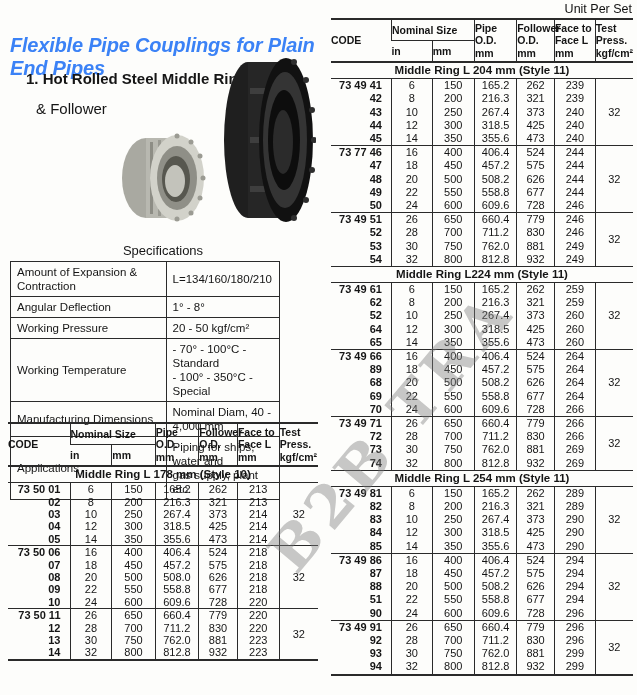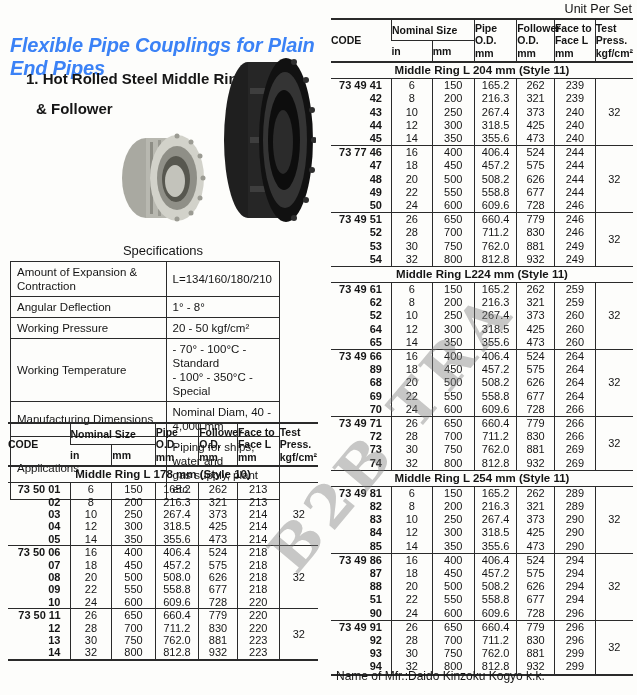--- a/index.html
+++ b/index.html
@@ -9,21 +9,21 @@
     background:#fdfdfb; color:#151515; overflow:hidden;
     font-family:"Liberation Sans", sans-serif;
   }
   
   .main-title {
     position:absolute; left:10px; top:34px; width:316px;
     font-size:20px; font-weight:bold; font-style:italic; letter-spacing:-0.2px;
     color:#3b82f6;
   }
   .subtitle-1 { position:absolute; left:26px; top:70px; font-size:15px; font-weight:bold; }
-  .subtitle-2 { position:absolute; left:36px; top:100px; font-size:15px; font-weight:bold; }
+  .subtitle-2 { position:absolute; left:36px; top:100px; font-size:15px; font-weight:normal; }
   .photo-small { position:absolute; left:116px; top:126px; }
   .photo-large { position:absolute; left:222px; top:54px; }
   .specs-title { position:absolute; left:10px; top:243px; width:306px; text-align:center; font-size:13px; }
   .specs-table {
     position:absolute; left:10px; top:261px; width:270px;
     border-collapse:collapse; table-layout:fixed; font-size:11.5px;
   }
   .specs-table td {
     border:1px solid #2a2a2a; padding:3px 6px; line-height:1.22;
     white-space:pre-line; vertical-align:middle;
@@ -696,17 +696,16 @@
             <td>32</td>
             <td>800</td>
             <td>812.8</td>
             <td>932</td>
             <td>299</td>
           </tr>
         </tbody>
     </table>
   </div>
 
-  <div class="footer-note">Name of Mfr.:Daido Kinzoku Kogyo k.k.</div>
 
   <div class="watermark">B2B TRA</div>
 
 </div>
 
 </body></html>

